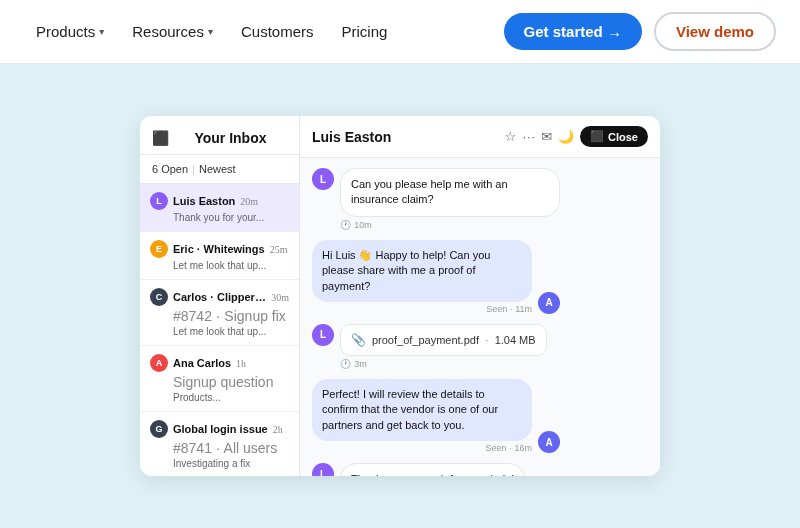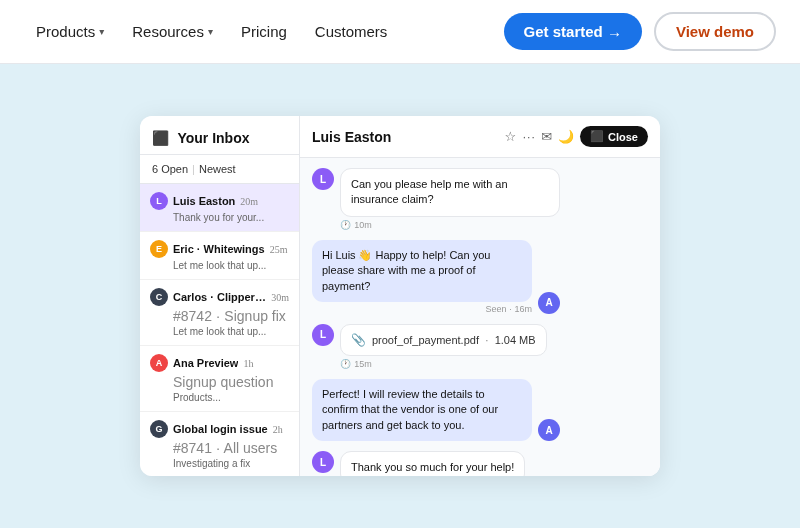--- a/index.html
+++ b/index.html
@@ -45,21 +45,21 @@
     
     .sidebar {
       width: 160px; background: #fff; border-right: 1px solid #e5e7eb;
       display: flex; flex-direction: column;
     }
     .sidebar-header {
       padding: 14px 12px 8px; display: flex; align-items: center; gap: 8px;
       border-bottom: 1px solid #e5e7eb;
     }
     .sidebar-icon { font-size: 14px; color: #888; }
-    .sidebar-title { font-size: 14px; font-weight: 700; color: #111; }
+    .sidebar-title { font-size: 14px; font-weight: 700; color: #111; margin-left: 17px; }
     .sidebar-filter {
       padding: 8px 12px; display: flex; align-items: center; gap: 4px;
       border-bottom: 1px solid #e5e7eb;
     }
     .filter-badge {
       font-size: 11px; color: #333; display: flex; align-items: center; gap: 2px; cursor: pointer;
     }
     .filter-sep { color: #ccc; font-size: 11px; }
     .conv-list { overflow-y: auto; flex: 1; }
     .conv-item {
@@ -92,21 +92,21 @@
       display: flex; align-items: center; gap: 4px;
     }
     .chat-messages { flex: 1; overflow-y: auto; padding: 10px 12px; display: flex; flex-direction: column; gap: 10px; background: #f8fafc; }
 
     
     .msg-row { display: flex; gap: 6px; }
     .msg-row.incoming { align-items: flex-start; }
     .msg-row.outgoing { justify-content: flex-start; }
     .msg-avatar { width: 22px; height: 22px; border-radius: 50%; display: flex; align-items: center; justify-content: center; font-size: 10px; font-weight: 700; color: #fff; flex-shrink: 0; }
     .msg-bubble {
-      max-width: 220px; padding: 8px 10px; border-radius: 11px;
+      max-width: 220px; padding: 8px 10px; border-radius: 16px;
       font-size: 11px; line-height: 1.4; color: #111;
     }
     .msg-bubble.in { background: #fff; border: 1px solid #e5e7eb; }
     .msg-bubble.out { background: #e0e7ff; border: none; }
     .msg-meta { font-size: 9px; color: #999; margin-top: 3px; display: flex; align-items: center; gap: 3px; }
     .msg-seen { font-size: 9px; color: #999; text-align: right; margin-top: 2px; }
     .agent-avatar { width: 22px; height: 22px; border-radius: 50%; background: #6366f1; display: flex; align-items: center; justify-content: center; font-size: 10px; color: #fff; font-weight: 700; flex-shrink: 0; align-self: flex-end; }
     .file-bubble { background: #fff; border: 1px solid #e5e7eb; border-radius: 10px; padding: 8px 10px; font-size: 11px; display: flex; align-items: center; gap: 6px; color: #333; }
     .file-icon { font-size: 12px; }
   </style>
@@ -117,24 +117,24 @@
   <div class="nav-links">
     <div class="nav-item">
       <span>Products</span>
       <span class="chevron">▾</span>
     </div>
     <div class="nav-item">
       <span>Resources</span>
       <span class="chevron">▾</span>
     </div>
     <div class="nav-item">
+      <span>Customers</span>
+    </div>
+    <div class="nav-item">
       <span>Pricing</span>
-    </div>
-    <div class="nav-item">
-      <span>Customers</span>
     </div>
   </div>
   <div class="nav-actions">
     <button class="btn-primary">Get started →</button>
     <button class="btn-outline">View demo</button>
   </div>
 </nav>
 
 <div class="main-content">
   <div class="app-window">
@@ -175,21 +175,21 @@
             <span class="conv-name">Carlos · Clippers Co</span>
             <span class="conv-time">30m</span>
           </div>
           <div class="conv-tag">#8742 · Signup fix</div>
           <div class="conv-preview">Let me look that up...</div>
         </div>
 
         <div class="conv-item">
           <div class="conv-name-row">
             <div class="conv-avatar" style="background:#ef4444">A</div>
-            <span class="conv-name">Ana Preview</span>
+            <span class="conv-name">Ana Carlos</span>
             <span class="conv-time">1h</span>
           </div>
           <div class="conv-tag">Signup question</div>
           <div class="conv-preview">Products...</div>
         </div>
 
         <div class="conv-item">
           <div class="conv-name-row">
             <div class="conv-avatar" style="background:#374151">G</div>
             <span class="conv-name">Global login issue</span>
@@ -228,46 +228,47 @@
               <span>10m</span>
             </div>
           </div>
         </div>
 
         <div class="msg-row outgoing">
           <div>
             <div class="msg-bubble out">
               <span>Hi Luis 👋 Happy to help! Can you please share with me a proof of payment?</span>
             </div>
-            <div class="msg-seen">Seen · 16m</div>
+            <div class="msg-seen">Seen · 11m</div>
           </div>
           <div class="agent-avatar">A</div>
         </div>
 
         <div class="msg-row incoming">
           <div class="msg-avatar" style="background:#8b5cf6">L</div>
           <div>
             <div class="file-bubble">
               <span class="file-icon">📎</span>
               <span>proof_of_payment.pdf</span>
               <span style="color:#888"> · </span>
               <span>1.04 MB</span>
             </div>
             <div class="msg-meta">
               <span>🕐</span>
-              <span>15m</span>
+              <span>3m</span>
             </div>
           </div>
         </div>
 
         <div class="msg-row outgoing">
           <div>
             <div class="msg-bubble out">
               <span>Perfect! I will review the details to confirm that the vendor is one of our partners and get back to you.</span>
             </div>
+            <div class="msg-seen">Seen · 16m</div>
           </div>
           <div class="agent-avatar">A</div>
         </div>
 
         <div class="msg-row incoming">
           <div class="msg-avatar" style="background:#8b5cf6">L</div>
           <div>
             <div class="msg-bubble in">
               <span>Thank you so much for your help!</span>
             </div>

